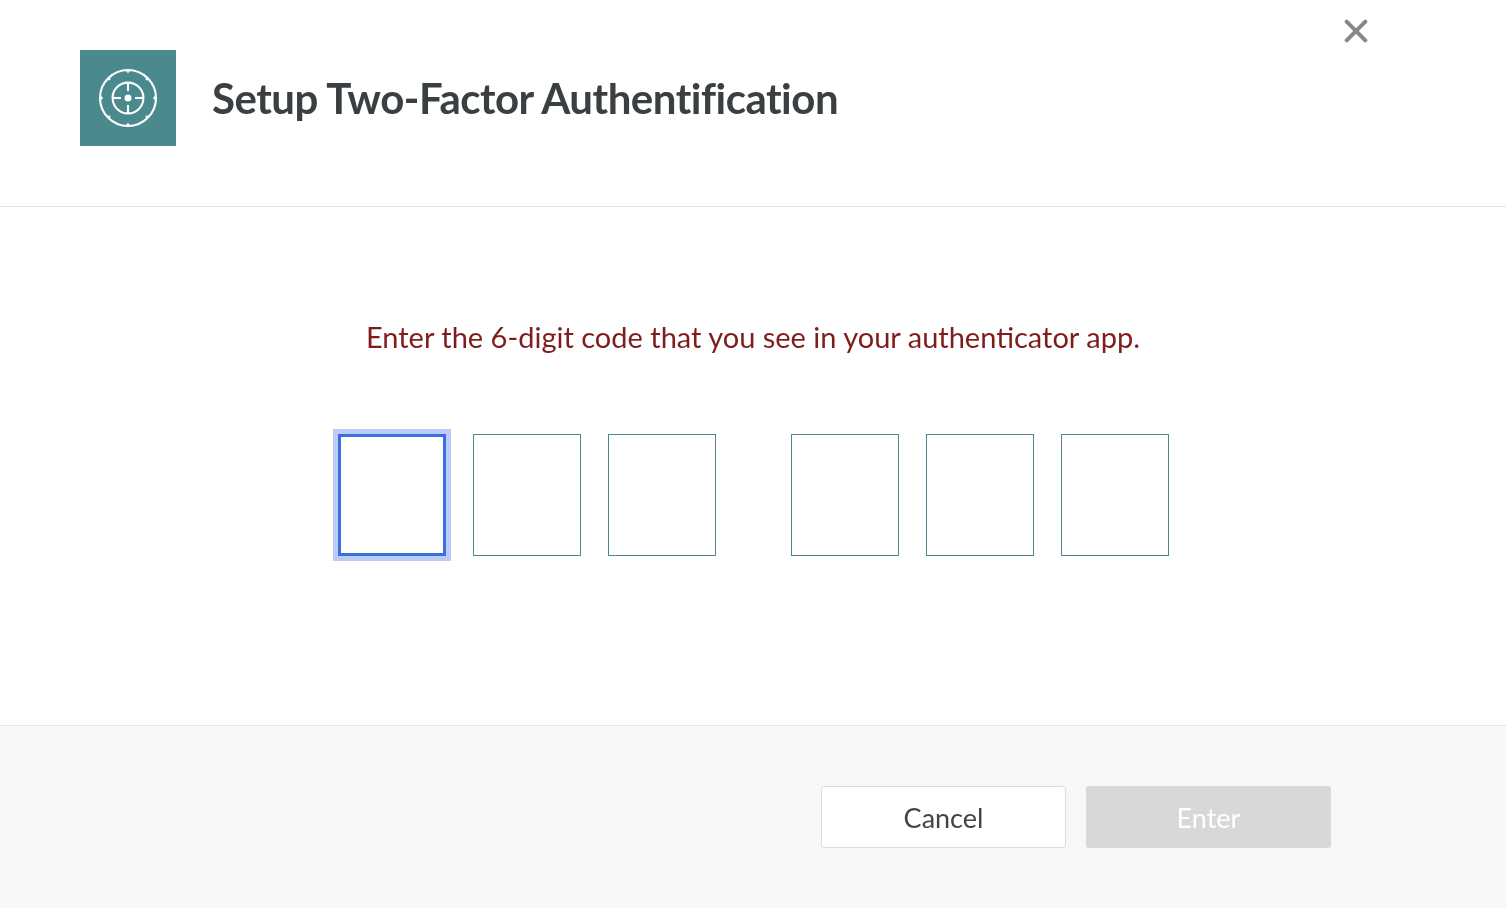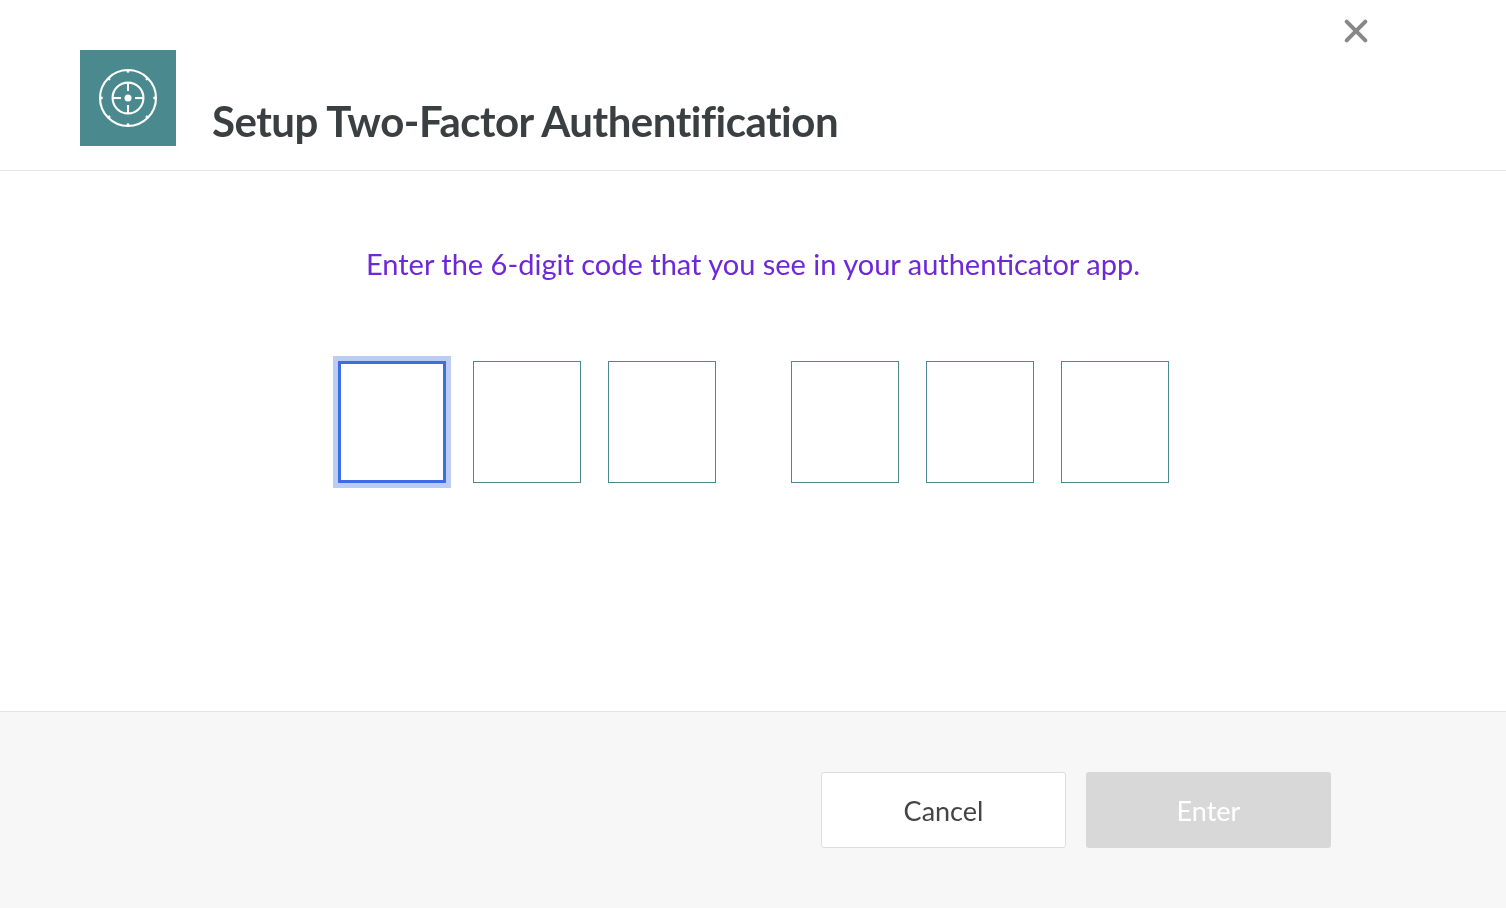--- a/index.html
+++ b/index.html
@@ -17,22 +17,22 @@
     }
 
     .modal-container {
       display: flex;
       flex-direction: column;
       height: 100%;
     }
 
     .modal-header {
       display: flex;
-      align-items: flex-end;
-      padding: 50px 80px 24px 80px;
+      align-items: center;
+      padding: 50px 80px 60px 80px;
       border-bottom: 1px solid #e5e5e5;
       position: relative;
     }
 
     .vault-icon-wrapper {
       width: 96px;
       height: 96px;
       background: #4a8a8f;
       display: flex;
       align-items: center;
@@ -71,22 +71,23 @@
     }
 
     .modal-body {
       flex: 1;
       padding: 75px 80px 40px 80px;
       text-align: center;
     }
 
     .instruction-text {
       font-size: 29px;
-      color: #6d28d9;
+      color: #7f1d1d;
       margin-bottom: 80px;
+      margin-top: 37px;
     }
 
     .code-inputs {
       display: flex;
       justify-content: center;
       gap: 27px;
     }
 
     .code-group {
       display: flex;
@@ -116,21 +117,21 @@
       background: #f7f7f7;
       border-top: 1px solid #e5e5e5;
       padding: 60px 175px 60px 80px;
       display: flex;
       justify-content: flex-end;
       gap: 20px;
     }
 
     .btn {
       padding: 0 40px;
-      height: 76px;
+      height: 62px;
       font-size: 27px;
       border-radius: 3px;
       cursor: pointer;
       min-width: 245px;
       font-family: inherit;
     }
 
     .btn-cancel {
       background: #ffffff;
       border: 1px solid #ddd;

